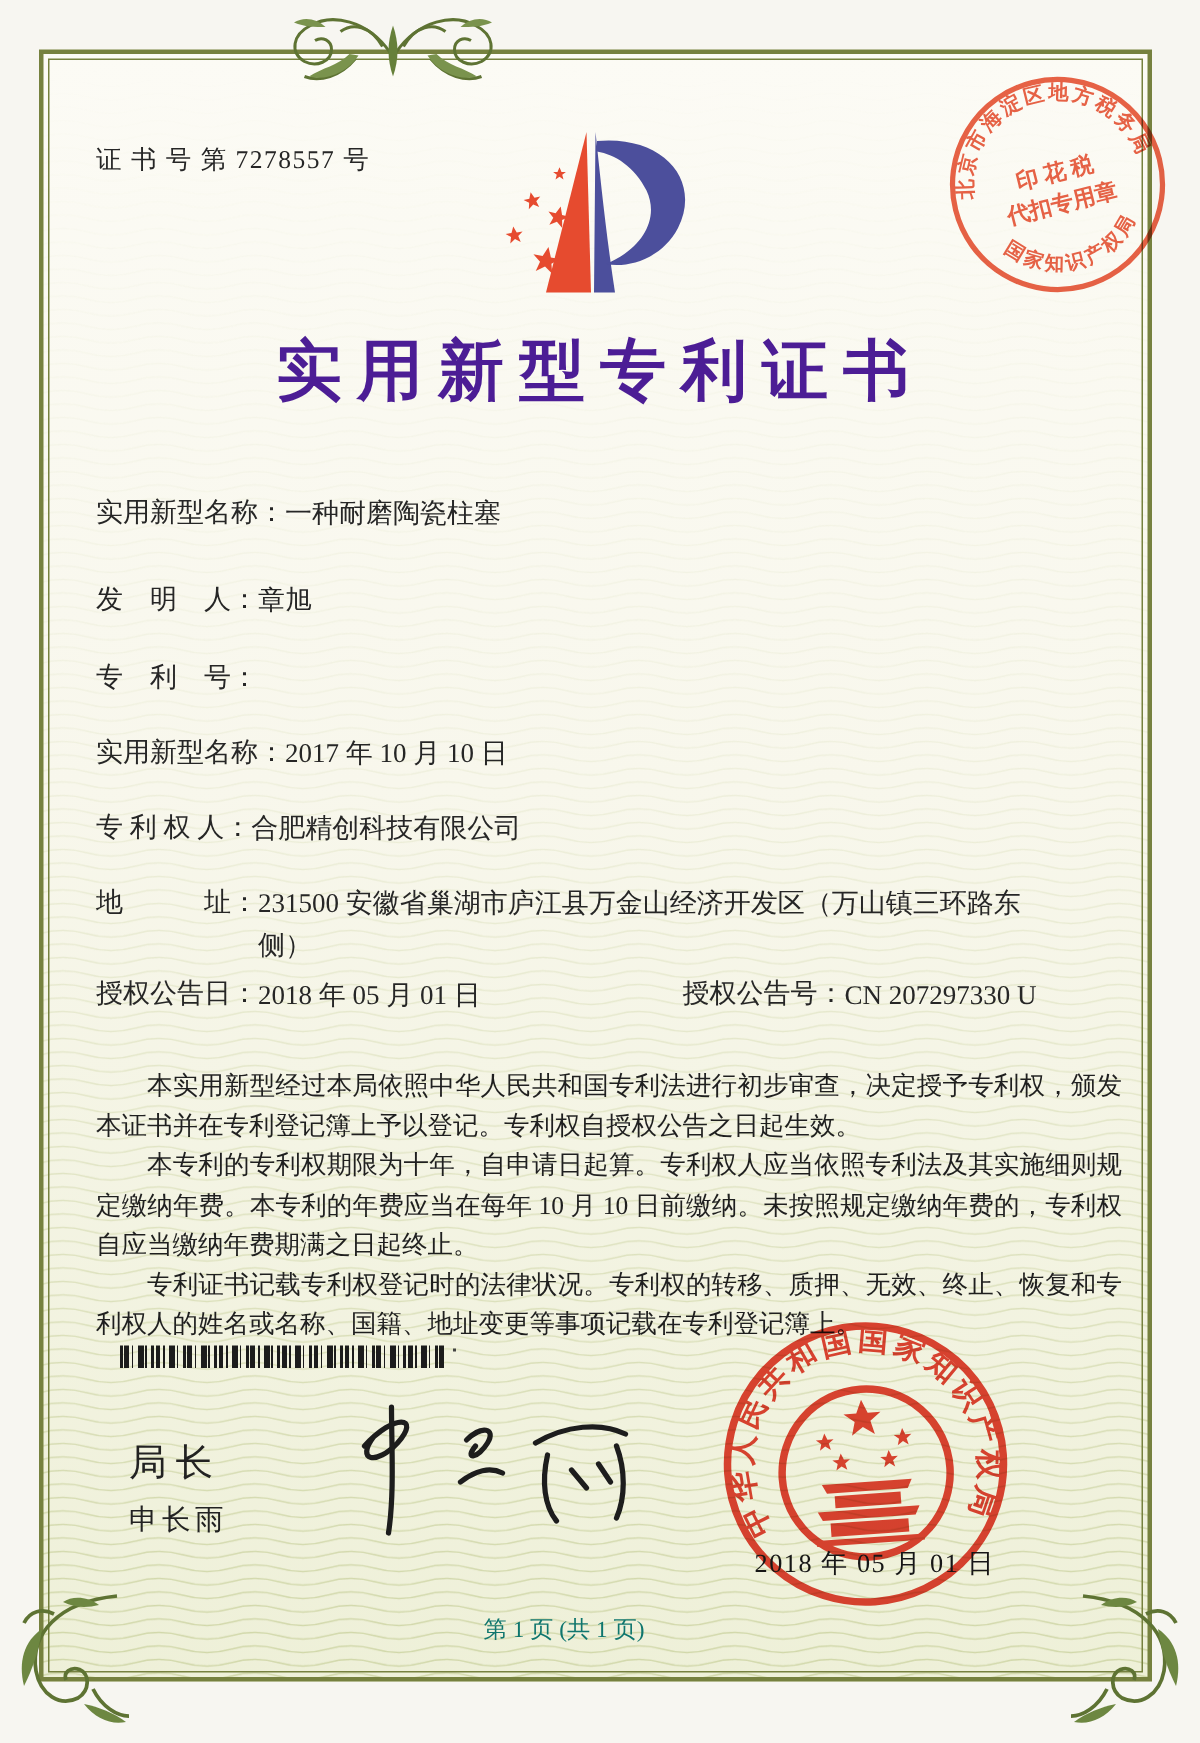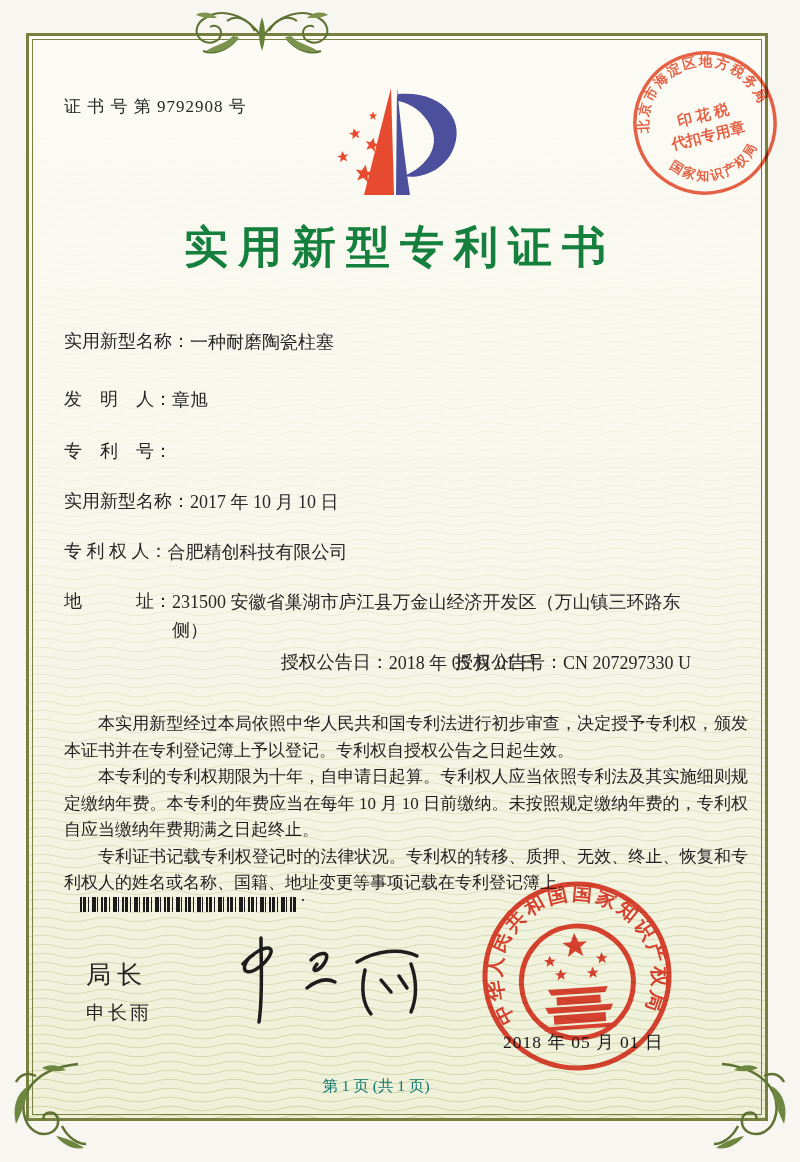--- a/index.html
+++ b/index.html
@@ -9,27 +9,27 @@
   .paper{position:absolute;left:26px;top:33px;right:32px;bottom:41px;
          background:linear-gradient(180deg,#fcfbf5 0%,#f8f7ec 45%,#eef0d8 100%);}
   .waves-wrap{position:absolute;inset:0;opacity:.85;
       -webkit-mask-image:linear-gradient(180deg,rgba(0,0,0,0) 0%,rgba(0,0,0,.18) 40%,rgba(0,0,0,.55) 70%,rgba(0,0,0,.95) 100%);
       mask-image:linear-gradient(180deg,rgba(0,0,0,0) 0%,rgba(0,0,0,.18) 40%,rgba(0,0,0,.55) 70%,rgba(0,0,0,.95) 100%);}
   .frame{position:absolute;left:26px;top:33px;right:32px;bottom:41px;border:3px solid #76813f;}
   .frame-inner{position:absolute;inset:3px;border:1px solid #76813f;}
   .abs{position:absolute;}
   .cert-no{left:64px;top:95px;font-size:17px;letter-spacing:1px;color:#262626;}
   .doc-title{left:0;right:0;top:218px;text-align:center;font-size:44px;font-weight:700;
-             letter-spacing:10px;color:#15803d;}
+             letter-spacing:10px;color:#4c1d95;}
   .field-row{left:64px;width:690px;display:flex;align-items:flex-start;font-size:18px;color:#262626;}
   .field-row .lbl{white-space:pre;flex:none;}
   .field-row .val{flex:1;max-width:520px;line-height:1.55;}
   .row-1{top:329px}.row-2{top:387px}.row-3{top:439px}.row-4{top:489px}.row-5{top:539px}
   .row-6{top:589px}.row-7{top:650px}
-  .row-7{display:block;text-align:center;}
+  .row-7{display:block;}
   .row-7 .pair{display:inline-flex;}
   .row-7 .pair.right{position:absolute;left:391px;top:0;}
   .body-text{left:64px;width:684px;top:679px;font-size:17px;line-height:26.5px;
              color:#1f1f1f;text-align:justify;margin-top:32px;}
   .body-text p{margin:0;text-indent:2em;}
   .barcode{left:80px;top:897px;width:218px;height:15px;
     background:repeating-linear-gradient(90deg,
       #1c1c1c 0 2px,transparent 2px 3px,#1c1c1c 3px 6px,transparent 6px 8px,
       #1c1c1c 8px 9px,transparent 9px 12px,#1c1c1c 12px 16px,transparent 16px 17px,
       #1c1c1c 17px 18px,transparent 18px 21px);}
@@ -102,21 +102,21 @@
     <g fill="none" stroke="#5e7333" stroke-width="2.5">
       <path d="M72,8 C32,12 14,34 18,58 C21,74 34,82 46,76 C54,71 54,60 47,57 C41,55 36,59 38,64"></path>
       <path d="M30,20 C22,16 14,18 10,26"></path>
       <path d="M56,70 C62,82 72,88 80,88"></path>
     </g>
     <path d="M22,30 C10,38 6,52 10,68 C16,56 20,44 22,30 Z" fill="#6d8741"></path>
     <path d="M50,80 C58,90 68,94 78,92 C70,86 60,82 50,80 Z" fill="#6d8741"></path>
     <path d="M60,14 C52,8 42,8 36,12 C44,16 52,16 60,14 Z" fill="#6d8741"></path>
   </svg>
 
-  <div class="abs cert-no">证 书 号 第 9792908 号</div>
+  <div class="abs cert-no">证 书 号 第 7278557 号</div>
 
   <div class="abs logo-wrap">
     <svg width="160" height="128" viewBox="0 0 160 128">
       <path d="M61,12 L64,119 L34,119 Z" fill="#e64b2f"></path>
       <path d="M67,12 L66,119 L80,119 C74,80 70,40 67,12 Z" fill="#4c4f9c"></path>
       <path d="M68,18 C112,14 138,44 122,76 C111,97 88,103 74,100 C98,90 110,70 101,51 C93,35 80,27 68,25 Z" fill="#4c4f9c"></path>
       <g fill="#e64b2f">
         <path transform="translate(43,40) scale(0.45)" d="M0,-10 L2.94,-3.09 L9.51,-3.09 L4.05,1.18 L5.88,8.09 L0,4 L-5.88,8.09 L-4.05,1.18 L-9.51,-3.09 L-2.94,-3.09 Z"></path>
         <path transform="translate(25,58) scale(0.6) rotate(-12)" d="M0,-10 L2.94,-3.09 L9.51,-3.09 L4.05,1.18 L5.88,8.09 L0,4 L-5.88,8.09 L-4.05,1.18 L-9.51,-3.09 L-2.94,-3.09 Z"></path>
         <path transform="translate(42,69) scale(0.75) rotate(14)" d="M0,-10 L2.94,-3.09 L9.51,-3.09 L4.05,1.18 L5.88,8.09 L0,4 L-5.88,8.09 L-4.05,1.18 L-9.51,-3.09 L-2.94,-3.09 Z"></path>

